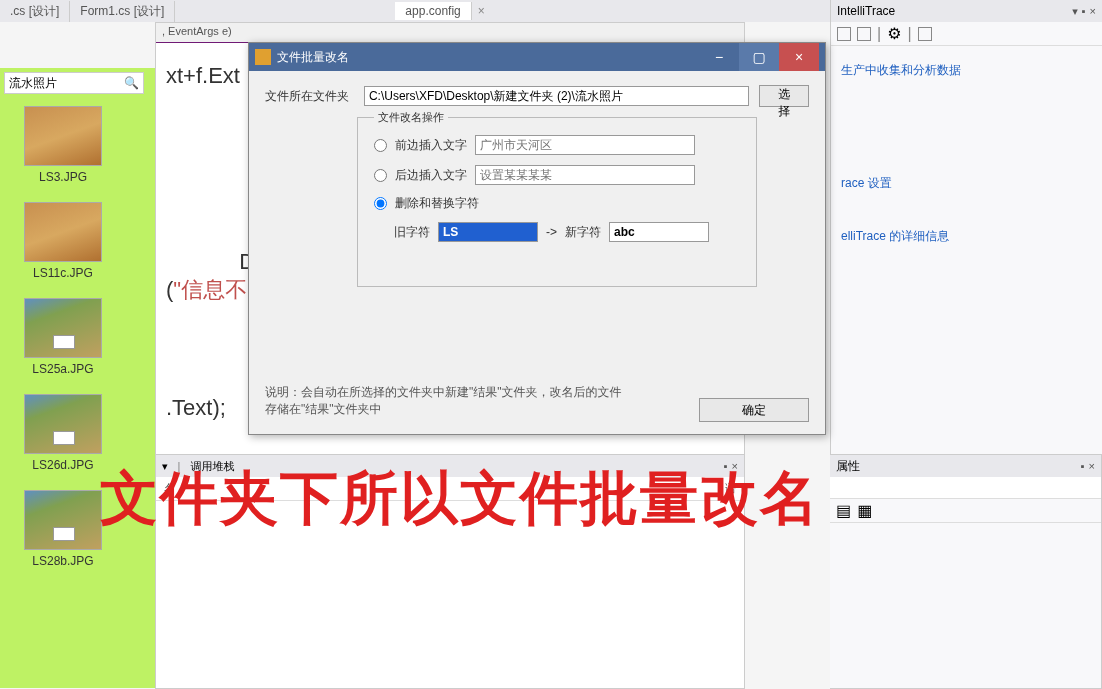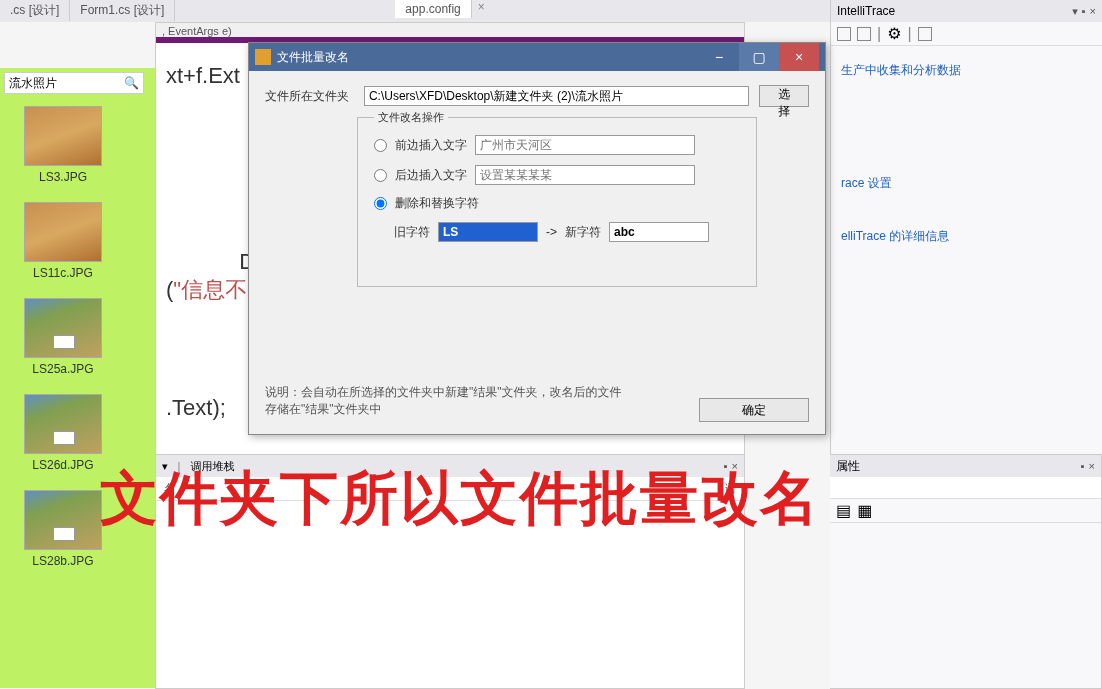--- a/index.html
+++ b/index.html
@@ -1,21 +1,21 @@
 <!DOCTYPE html>
 <html><head>
 <meta charset="utf-8">
 <style>
 * { box-sizing: border-box; margin: 0; padding: 0; font-family: "Microsoft YaHei", sans-serif; }
 body { width: 1102px; height: 689px; background: #f5f5f5; position: relative; overflow: hidden; filter: blur(0.3px); }
-.tabs-bar { position: absolute; top: 0; left: 0; right: 0; height: 22px; background: #e8e8ec; display: flex; align-items: flex-start; font-size: 12px; color: #555; }
+.tabs-bar { position: absolute; top: 0; left: 0; right: 0; height: 22px; background: #e8e8ec; display: flex; align-items: center; font-size: 12px; color: #555; }
 .tab { padding: 2px 10px; border-right: 1px solid #ccc; }
 .tab.sel { background: #fff; }
 .code-area { position: absolute; top: 22px; left: 155px; width: 590px; height: 440px; background: #fff; border: 1px solid #ccc; }
-.code-header { height: 20px; background: #f0f0f0; border-bottom: 6px solid #701a75; font-size: 11px; padding: 2px 6px; color: #555; }
+.code-header { height: 20px; background: #f0f0f0; border-bottom: 1px solid #701a75; font-size: 11px; padding: 2px 6px; color: #555; }
 .code-body { padding: 20px 0 0 0; font-family: Consolas, monospace; font-size: 22px; color: #333; }
 .code-line { padding-left: 10px; white-space: pre; }
 .str { color: #c0504d; }
 .sidebar-left { position: absolute; top: 68px; left: 0; width: 155px; background: #bef264; height: 620px; }
 .search-box { width: 140px; margin: 4px; height: 22px; border: 1px solid #ccc; font-size: 12px; padding: 2px 4px; background: #fff; position: relative; }
 .search-box .mag { position: absolute; right: 4px; top: 3px; font-size: 12px; color: #888; }
 .thumbs { padding: 8px 0 0 18px; }
 .thumb { width: 90px; margin-bottom: 18px; }
 .thumb-img { width: 78px; height: 60px; background: linear-gradient(160deg,#c89050 0%,#d8a860 50%,#b07030 100%); border: 1px solid #aaa; position: relative; margin: 0 auto; }
 .thumb-img.green { background: linear-gradient(160deg,#6090c0 0%,#80a050 30%,#c0a060 100%); }

